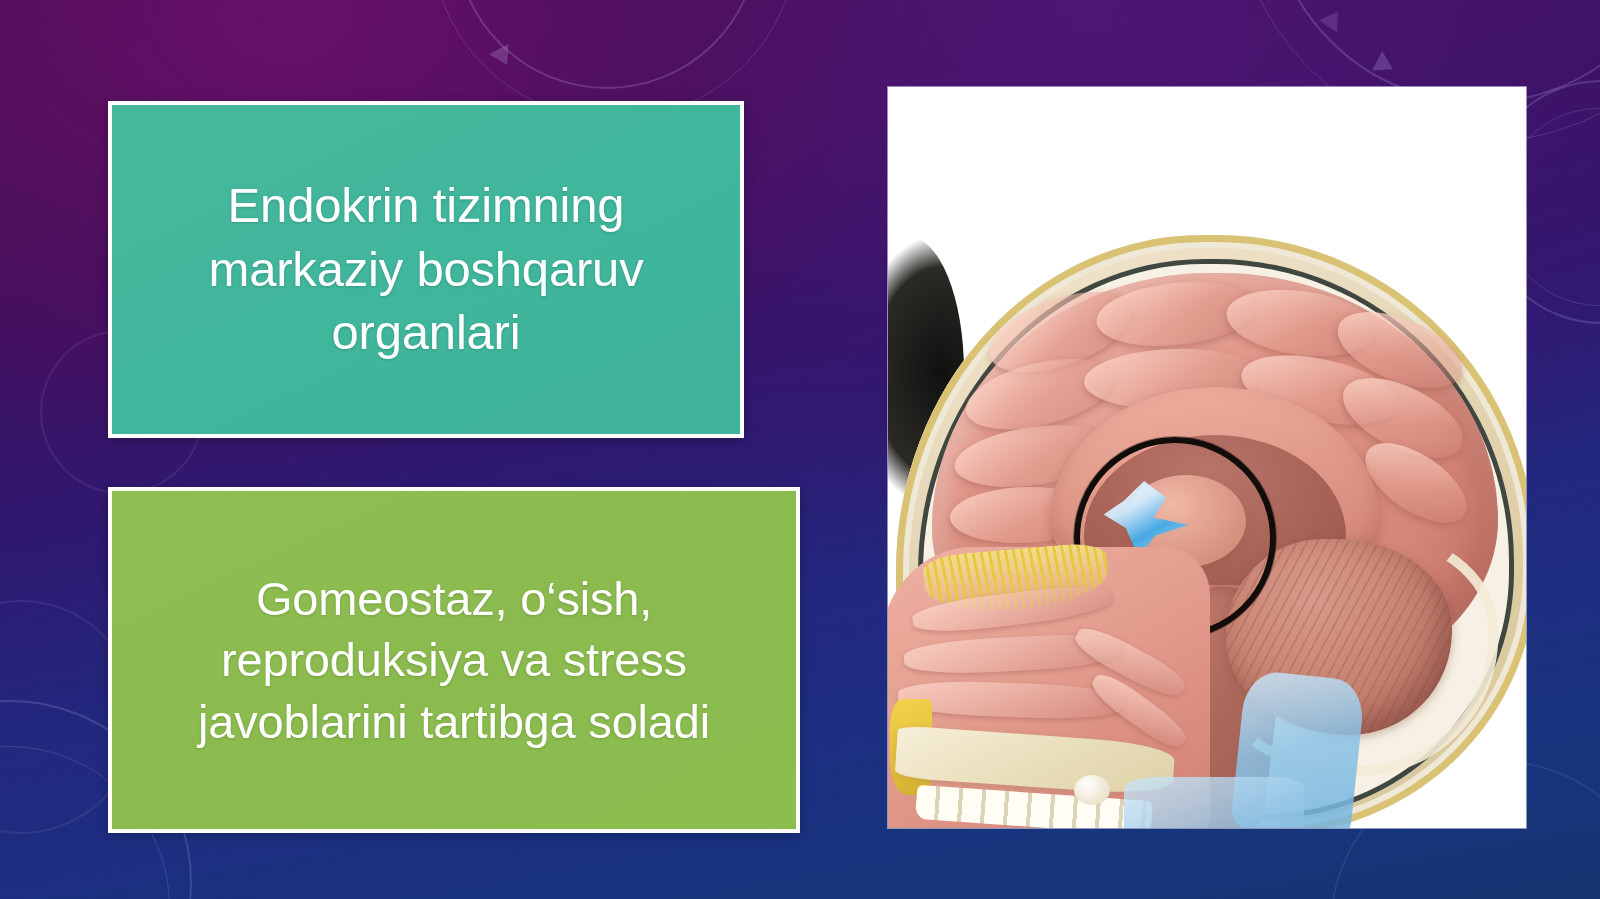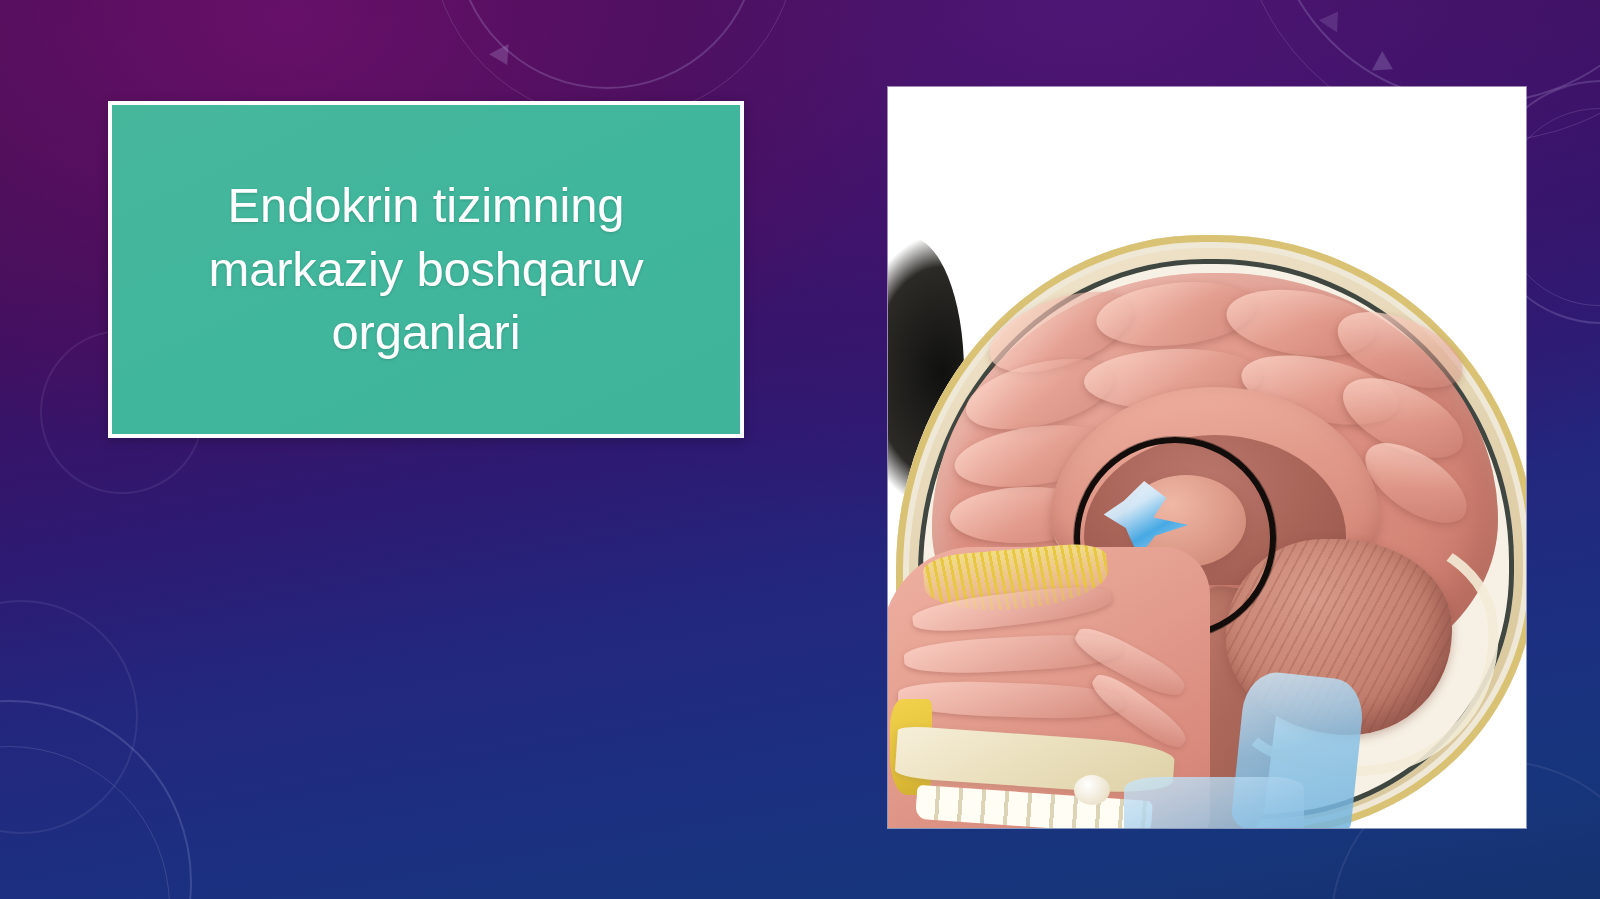--- a/index.html
+++ b/index.html
@@ -292,20 +292,23 @@
   <div class="deco faint d-br-1"></div>
   <div class="deco faint d-ml-1"></div>
   <div class="deco-arrow a-1"></div>
   <div class="deco-arrow a-2"></div>
   <div class="deco-arrow a-3"></div>
 
   <div class="callout" id="callout-teal">
     <div class="ctext">Endokrin tizimning markaziy boshqaruv organlari</div>
   </div>
 
+  <div class="callout" id="callout-green">
+    <div class="ctext">Gomeostaz, o‘sish, reproduksiya va stress javoblarini tartibga soladi</div>
+  </div>
 
   <div id="brain-panel">
     <div class="brainwrap">
       <div class="scalp-shadow"></div>
       <div class="skull"></div>
       <div class="skull-inner"></div>
 
       <div class="cerebrum"></div>
       <div class="gyrus g1"></div>
       <div class="gyrus g2"></div>

